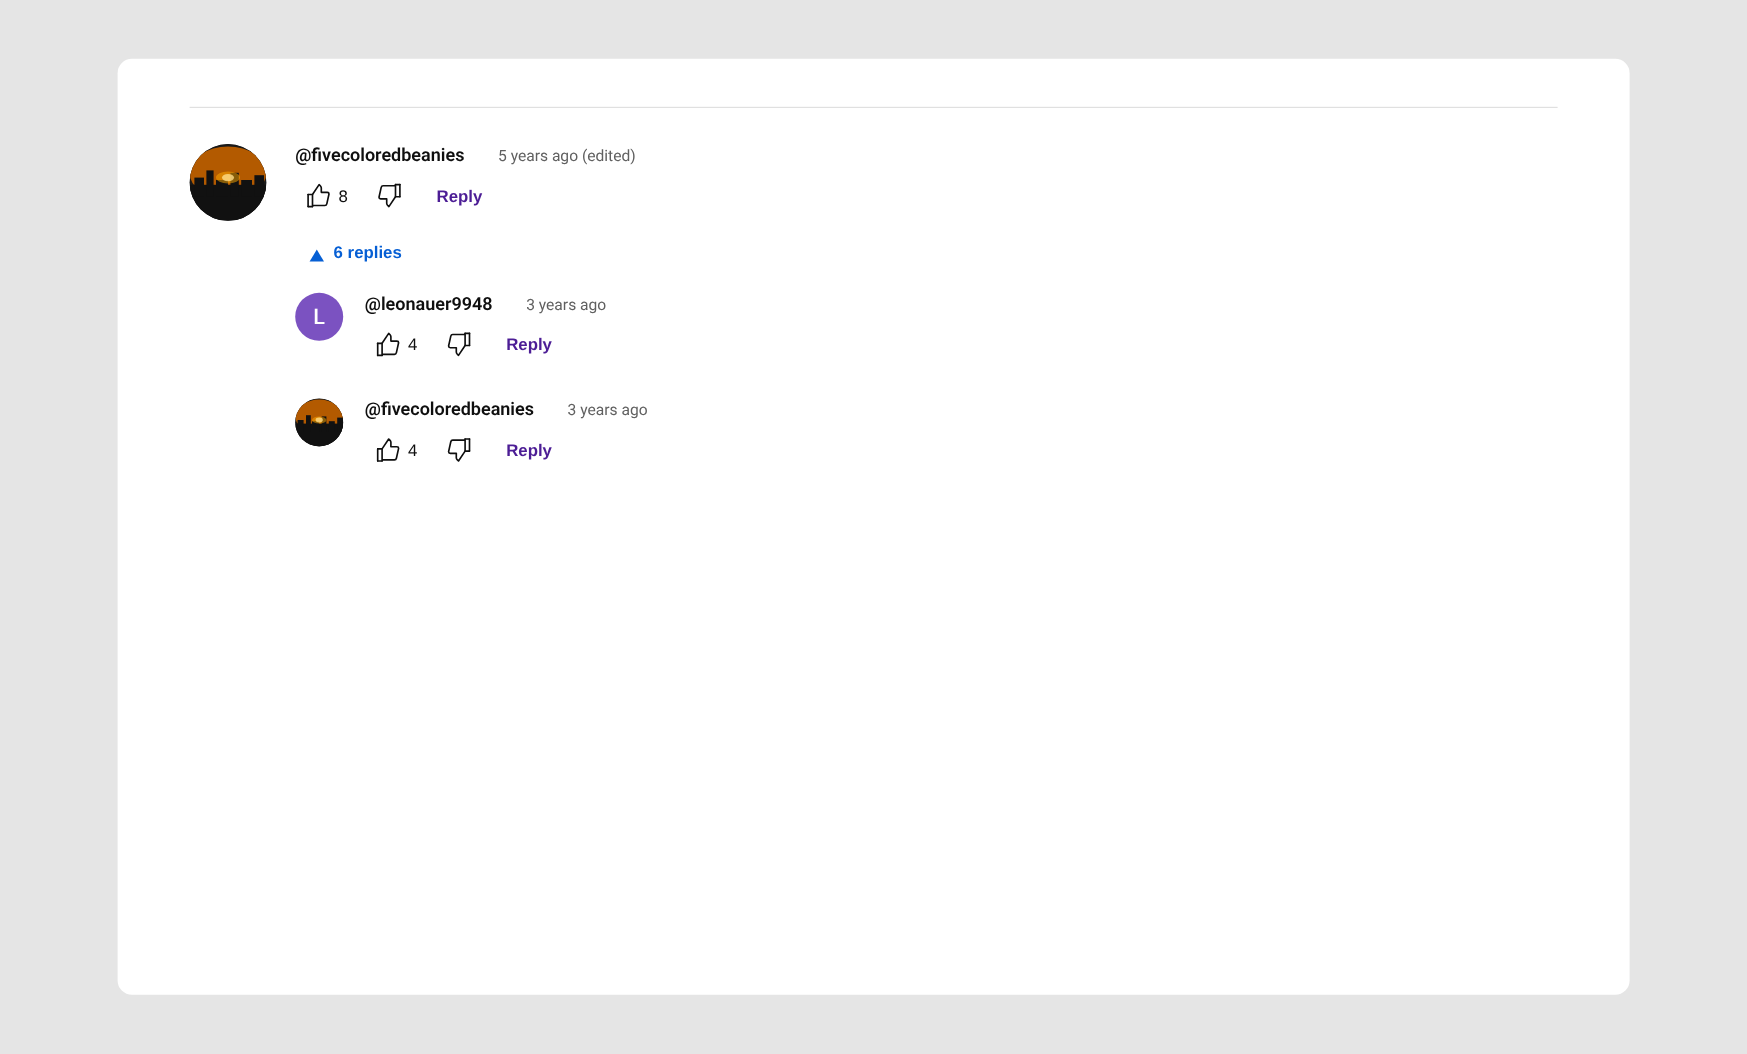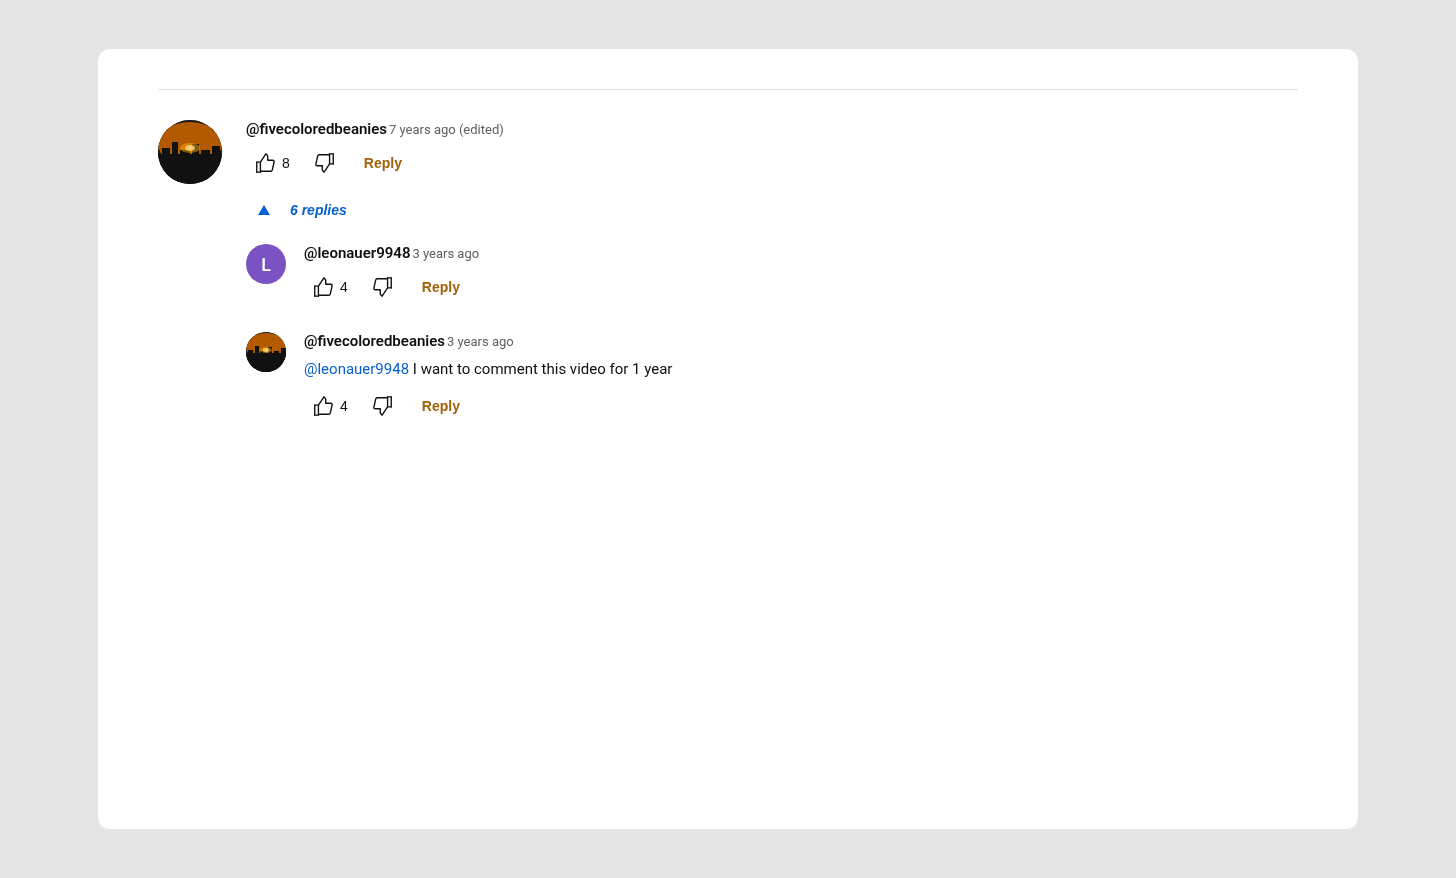--- a/index.html
+++ b/index.html
@@ -62,21 +62,21 @@
       flex-shrink: 0;
     }
 
     .comment-body {
       flex: 1;
     }
 
     .comment-header {
       display: flex;
       align-items: baseline;
-      gap: 2px;
+      gap: 28px;
       margin-bottom: 8px;
     }
 
     .username {
       font-size: 15px;
       font-weight: 600;
       color: #0f0f0f;
     }
 
     .timestamp {
@@ -125,40 +125,39 @@
       font-size: 14px;
       color: #0f0f0f;
     }
 
     .reply-btn {
       background: none;
       border: none;
       cursor: pointer;
       font-size: 14px;
       font-weight: 600;
-      color: #a16207;
+      color: #4c1d95;
       padding: 6px 12px;
       border-radius: 20px;
     }
 
     .replies-toggle {
       display: flex;
-      align-items: center;
-      gap: 20px;
+      align-items: flex-end;
+      gap: 8px;
       margin-top: 16px;
       margin-bottom: 20px;
       cursor: pointer;
       background: none;
       border: none;
       color: #065fd4;
       font-size: 14px;
       font-weight: 600;
       padding: 6px 12px;
       border-radius: 20px;
-      font-style: italic;
     }
 
     .triangle-up {
       width: 0;
       height: 0;
       border-left: 6px solid transparent;
       border-right: 6px solid transparent;
       border-bottom: 10px solid #065fd4;
     }
 
@@ -202,21 +201,21 @@
         <rect x="54" y="26" width="8" height="18" fill="#111"></rect>
 
         <ellipse cx="32" cy="28" rx="10" ry="5" fill="#ffaa00" opacity="0.5"></ellipse>
         <ellipse cx="32" cy="28" rx="5" ry="3" fill="#ffdd88" opacity="0.8"></ellipse>
       </svg>
     </div>
 
     <div class="comment-body">
       <div class="comment-header">
         <span class="username">@fivecoloredbeanies</span>
-        <span class="timestamp">7 years ago (edited)</span>
+        <span class="timestamp">5 years ago (edited)</span>
       </div>
 
       <div class="actions">
         <button class="action-btn">
           <svg viewBox="0 0 24 24" fill="none" stroke="#0f0f0f" stroke-width="1.5" stroke-linecap="round" stroke-linejoin="round">
             <path d="M7 22V11L13 2l1.25 1.25c.5.5.75 1.08.75 1.75V9h5.5c.83 0 1.5.67 1.5 1.5l-2 9c-.17.75-.83 1.5-1.75 1.5H7z"></path>
             <line x1="7" y1="11" x2="3" y2="11"></line>
             <line x1="3" y1="11" x2="3" y2="22"></line>
             <line x1="3" y1="22" x2="7" y2="22"></line>
           </svg>
@@ -290,23 +289,20 @@
           <rect x="35" y="16" width="5" height="12" fill="#111"></rect>
           <ellipse cx="20" cy="18" rx="6" ry="3" fill="#ffaa00" opacity="0.5"></ellipse>
           <ellipse cx="20" cy="18" rx="3" ry="2" fill="#ffdd88" opacity="0.8"></ellipse>
         </svg>
       </div>
       <div class="comment-body">
         <div class="comment-header">
           <span class="username">@fivecoloredbeanies</span>
           <span class="timestamp">3 years ago</span>
         </div>
-        <div class="comment-text">
-          <span class="mention">@leonauer9948</span><span> I want to comment this video for 1 year</span>
-        </div>
         <div class="actions">
           <button class="action-btn">
             <svg viewBox="0 0 24 24" fill="none" stroke="#0f0f0f" stroke-width="1.5" stroke-linecap="round" stroke-linejoin="round">
               <path d="M7 22V11L13 2l1.25 1.25c.5.5.75 1.08.75 1.75V9h5.5c.83 0 1.5.67 1.5 1.5l-2 9c-.17.75-.83 1.5-1.75 1.5H7z"></path>
               <line x1="7" y1="11" x2="3" y2="11"></line>
               <line x1="3" y1="11" x2="3" y2="22"></line>
               <line x1="3" y1="22" x2="7" y2="22"></line>
             </svg>
             <span class="like-count">4</span>
           </button>

